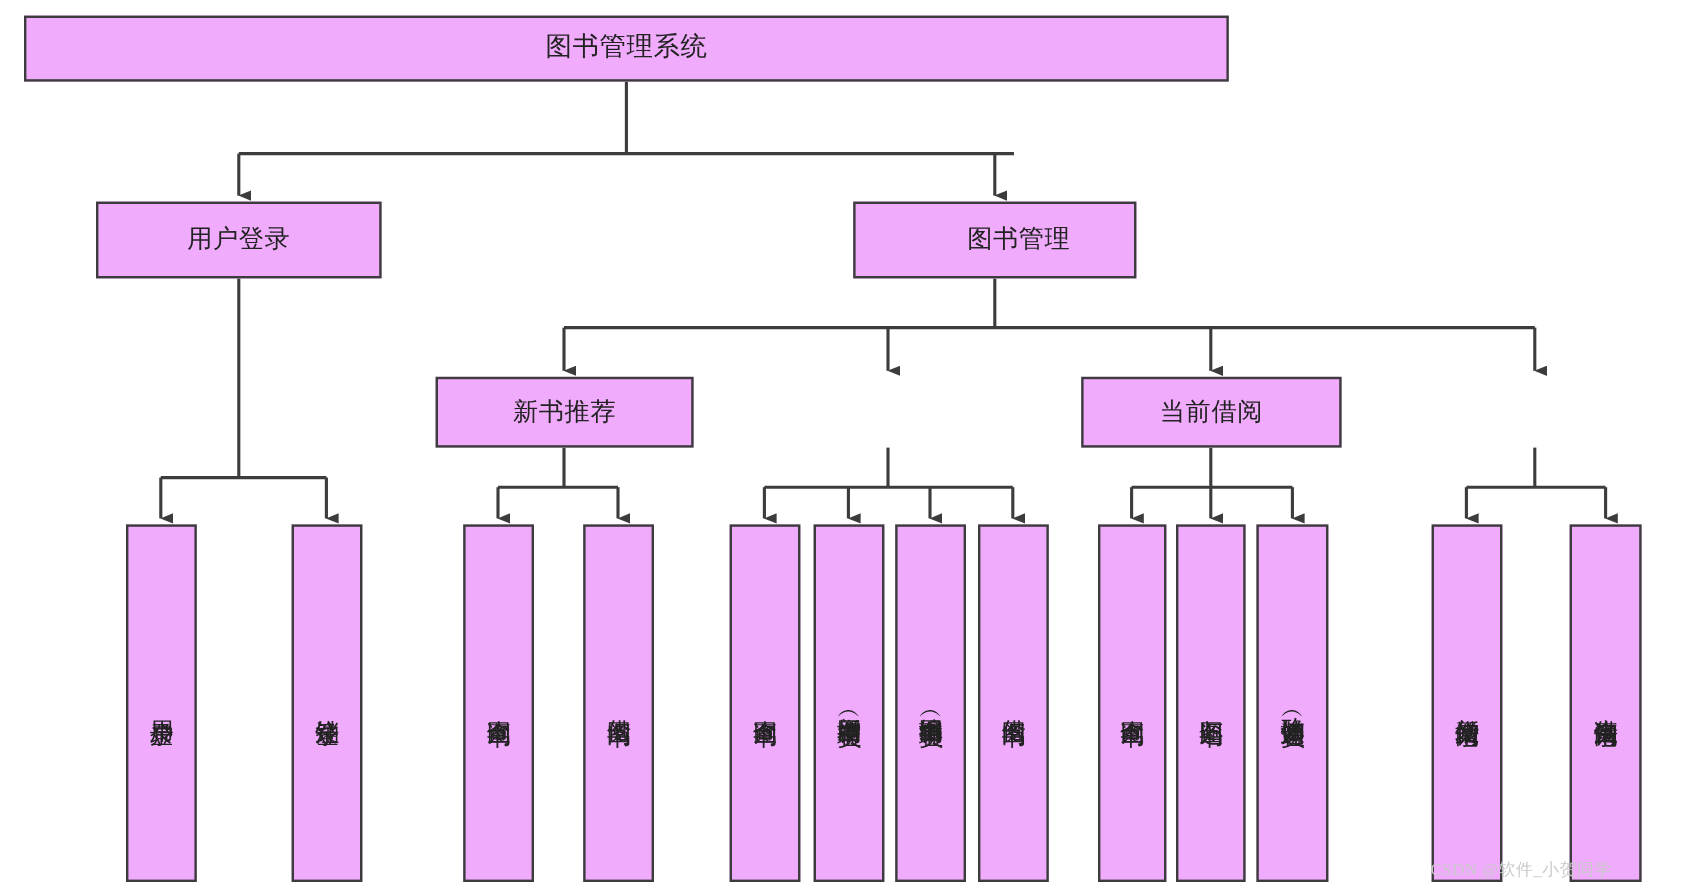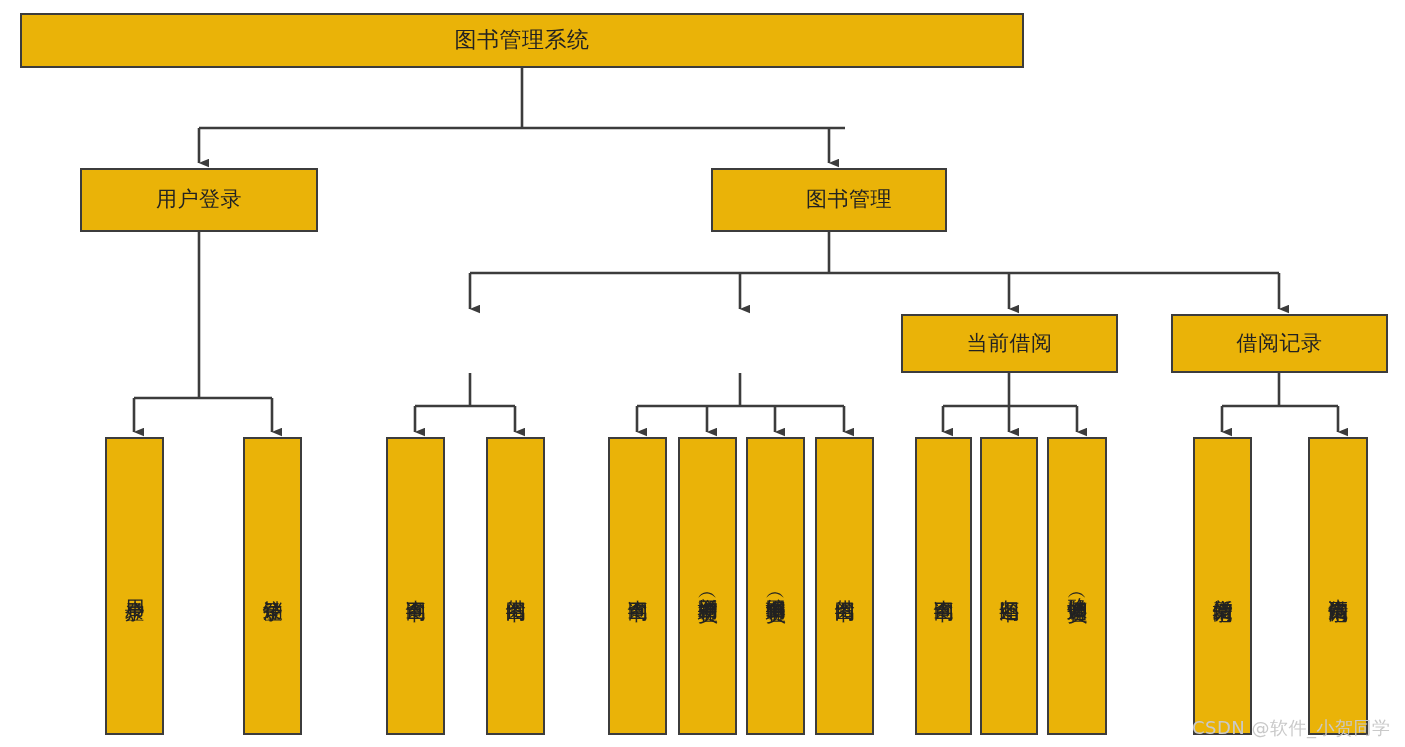--- a/index.html
+++ b/index.html
@@ -23,21 +23,21 @@
     position: absolute;
     left: 0;
     top: 0;
     width: 1405px;
     height: 747px;
     display: block;
   }
   .node-box {
     position: absolute;
     box-sizing: border-box;
-    background: #eab308;
+    background: #f0abfc;
     border: 2.5px solid #3c3c3c;
     display: flex;
     align-items: center;
     justify-content: center;
     overflow: hidden;
   }
   .node-label {
     color: #222222;
     font-size: 21px;
     line-height: 1.12;
@@ -49,24 +49,25 @@
     writing-mode: vertical-rl;
     text-orientation: upright;
     font-size: 20px;
     line-height: 1.18;
     letter-spacing: 1px;
   }
   .node-box.root .node-label { font-size: 22px; }
   .watermark {
     position: absolute;
     color: #c9c9c9;
-    font-size: 18px;
+    font-size: 14px;
     white-space: nowrap;
     letter-spacing: 0.5px;
     pointer-events: none;
+    font-family: Liberation Serif, serif;
   }
 </style>
 </head>
 <body>
 
 <div id="diagram-root">
 
   <svg id="diagram-svg" viewBox="0 0 1405 747">
     <defs>
       <marker id="arrowhead" markerWidth="9" markerHeight="11" refX="4.3" refY="10.2" orient="auto" markerUnits="userSpaceOnUse">
@@ -123,29 +124,29 @@
   </div>
 
   <div class="node-box" style="left:80px; top:168px; width:238px; height:64px;">
     <span class="node-label">用户登录</span>
   </div>
 
   <div class="node-box" style="left:711px; top:168px; width:236px; height:64px;padding-left:40px;">
     <span class="node-label">图书管理</span>
   </div>
 
+  <div class="node-box" style="left:363px; top:314px; width:215px; height:59px;">
+    <span class="node-label">新书推荐</span>
+  </div>
 
 
   <div class="node-box" style="left:901px; top:314px; width:217px; height:59px;">
     <span class="node-label">当前借阅</span>
   </div>
 
-  <div class="node-box" style="left:1171px; top:314px; width:217px; height:59px;">
-    <span class="node-label">借阅记录</span>
-  </div>
 
   <div class="node-box vertical" style="left:105px; top:437px; width:59px; height:298px;">
     <span class="node-label">用户登录</span>
   </div>
 
   <div class="node-box vertical" style="left:243px; top:437px; width:59px; height:298px;">
     <span class="node-label">注销登录</span>
   </div>
 
   <div class="node-box vertical" style="left:386px; top:437px; width:59px; height:298px;">

